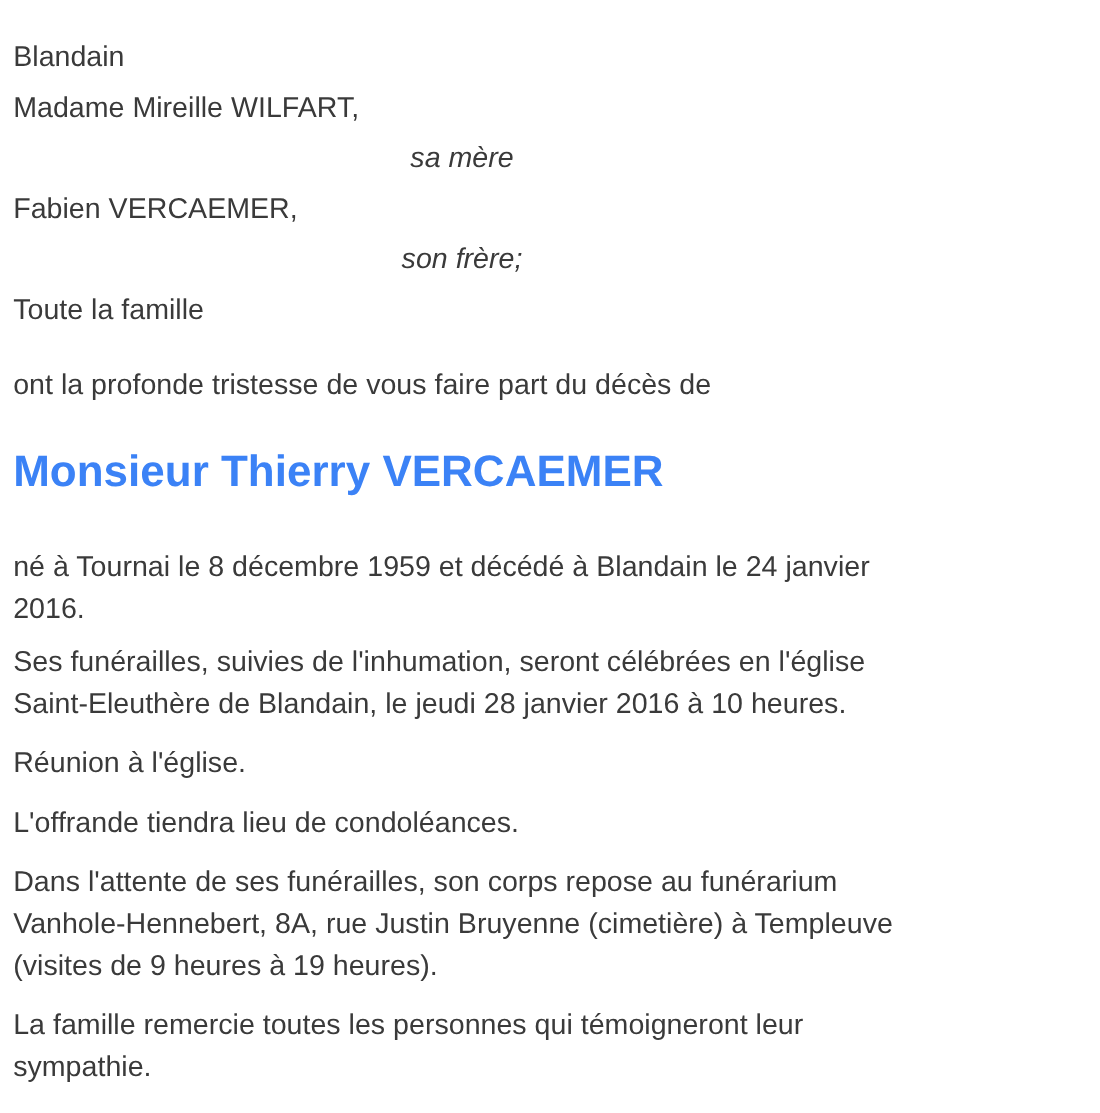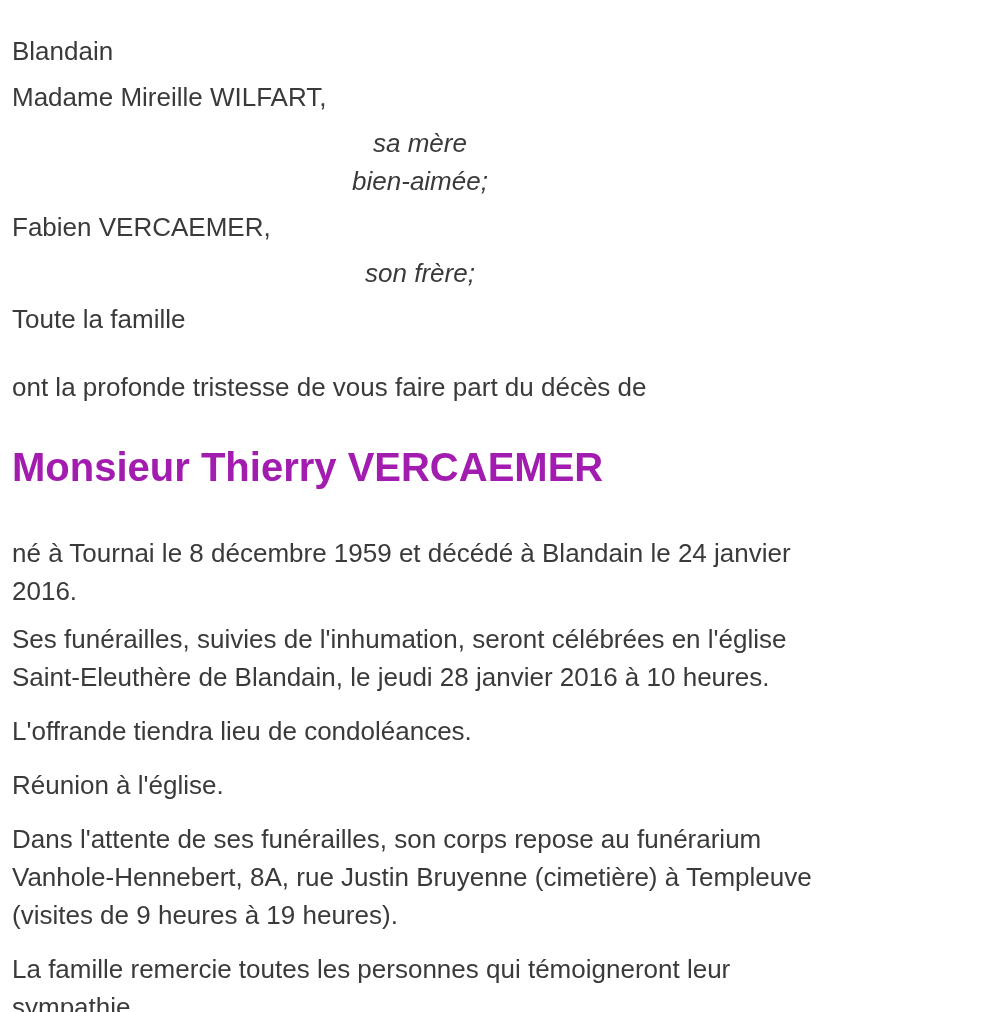--- a/index.html
+++ b/index.html
@@ -29,21 +29,21 @@
     color: #3a3a3a;
   }
   .announcement {
     margin-top: 30px;
     margin-bottom: 10px;
     line-height: 38px;
   }
   .deceased {
     font-size: 40px;
     font-weight: 700;
-    color: #a21caf;
+    color: #3b82f6;
     margin: 38px 0 44px 0;
     line-height: 46px;
   }
   .para {
     margin: 10px 0;
     line-height: 38px;
   }
   .para-gap {
     margin-top: 16px;
   }
@@ -51,36 +51,35 @@
 </head>
 <body>
 
 <div class="page">
 
   <p class="line">Blandain</p>
 
   <div>
     <p class="line">Madame Mireille WILFART,</p>
     <p class="relation">sa mère</p>
-    <p class="relation">bien-aimée;</p>
   </div>
 
   <div>
     <p class="line">Fabien VERCAEMER,</p>
     <p class="relation">son frère;</p>
   </div>
 
   <div>
     <p class="line">Toute la famille</p>
   </div>
 
   <p class="announcement">ont la profonde tristesse de vous faire part du décès de</p>
 
   <h1 class="deceased">Monsieur Thierry VERCAEMER</h1>
 
   <p class="para">né à Tournai le 8 décembre 1959 et décédé à Blandain le 24 janvier 2016.</p>
   <p class="para">Ses funérailles, suivies de l'inhumation, seront célébrées en l'église Saint-Eleuthère de Blandain, le jeudi 28 janvier 2016 à 10 heures.</p>
+  <p class="para para-gap">Réunion à l'église.</p>
   <p class="para para-gap">L'offrande tiendra lieu de condoléances.</p>
-  <p class="para para-gap">Réunion à l'église.</p>
   <p class="para para-gap">Dans l'attente de ses funérailles, son corps repose au funérarium Vanhole-Hennebert, 8A, rue Justin Bruyenne (cimetière) à Templeuve (visites de 9 heures à 19 heures).</p>
   <p class="para para-gap">La famille remercie toutes les personnes qui témoigneront leur sympathie.</p>
 
 </div>
 
 </body></html>

